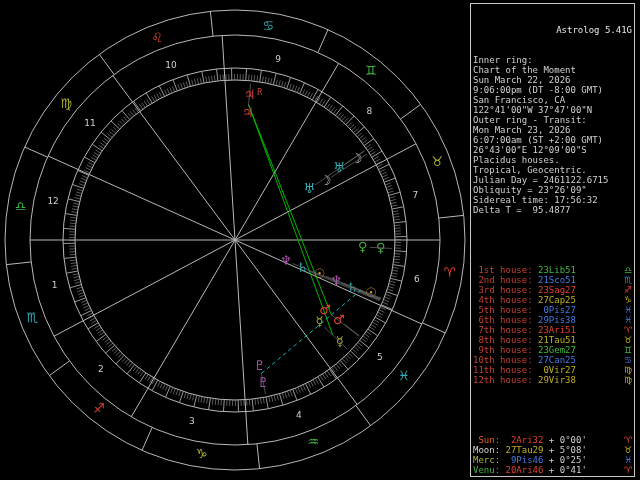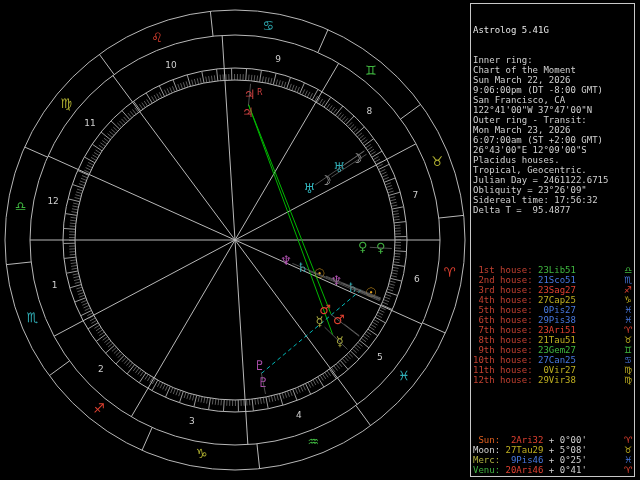--- a/index.html
+++ b/index.html
@@ -7,21 +7,21 @@
           font-family:"DejaVu Sans Mono",monospace;}
   .chart{position:absolute;left:0;top:0;width:470px;height:480px;}
   .panel{position:absolute;left:470px;top:3px;width:165px;height:474px;box-sizing:border-box;
          border:1px solid #c8c8c8;background:#000;padding:1px 2px;overflow:hidden;
          font-size:9px;line-height:10px;color:#d0d0d0;white-space:pre;}
   .pline{height:10px;line-height:10px;}
   .pgap{height:10px;}
   .prow{display:flex;height:10px;line-height:10px;}
   .fill{flex:1;}
   .sg{font-family:"DejaVu Sans",sans-serif;font-size:9px;}
-  .title{color:#e8e8e8;}
+  .title{color:#e8e8e8;text-align:right;}
   svg text{font-family:"DejaVu Sans",sans-serif;}
 </style>
 </head>
 <body>
 
 <div class="screen">
   <div class="chart" id="chart"><svg width="470" height="480" viewBox="0 0 470 480">
         <circle cx="235" cy="240" r="230" fill="none" stroke="#b8b8b8" stroke-width="1"></circle>
         <circle cx="235" cy="240" r="205" fill="none" stroke="#b8b8b8" stroke-width="1"></circle>
         <circle cx="235" cy="240" r="172" fill="none" stroke="#b8b8b8" stroke-width="1"></circle>

